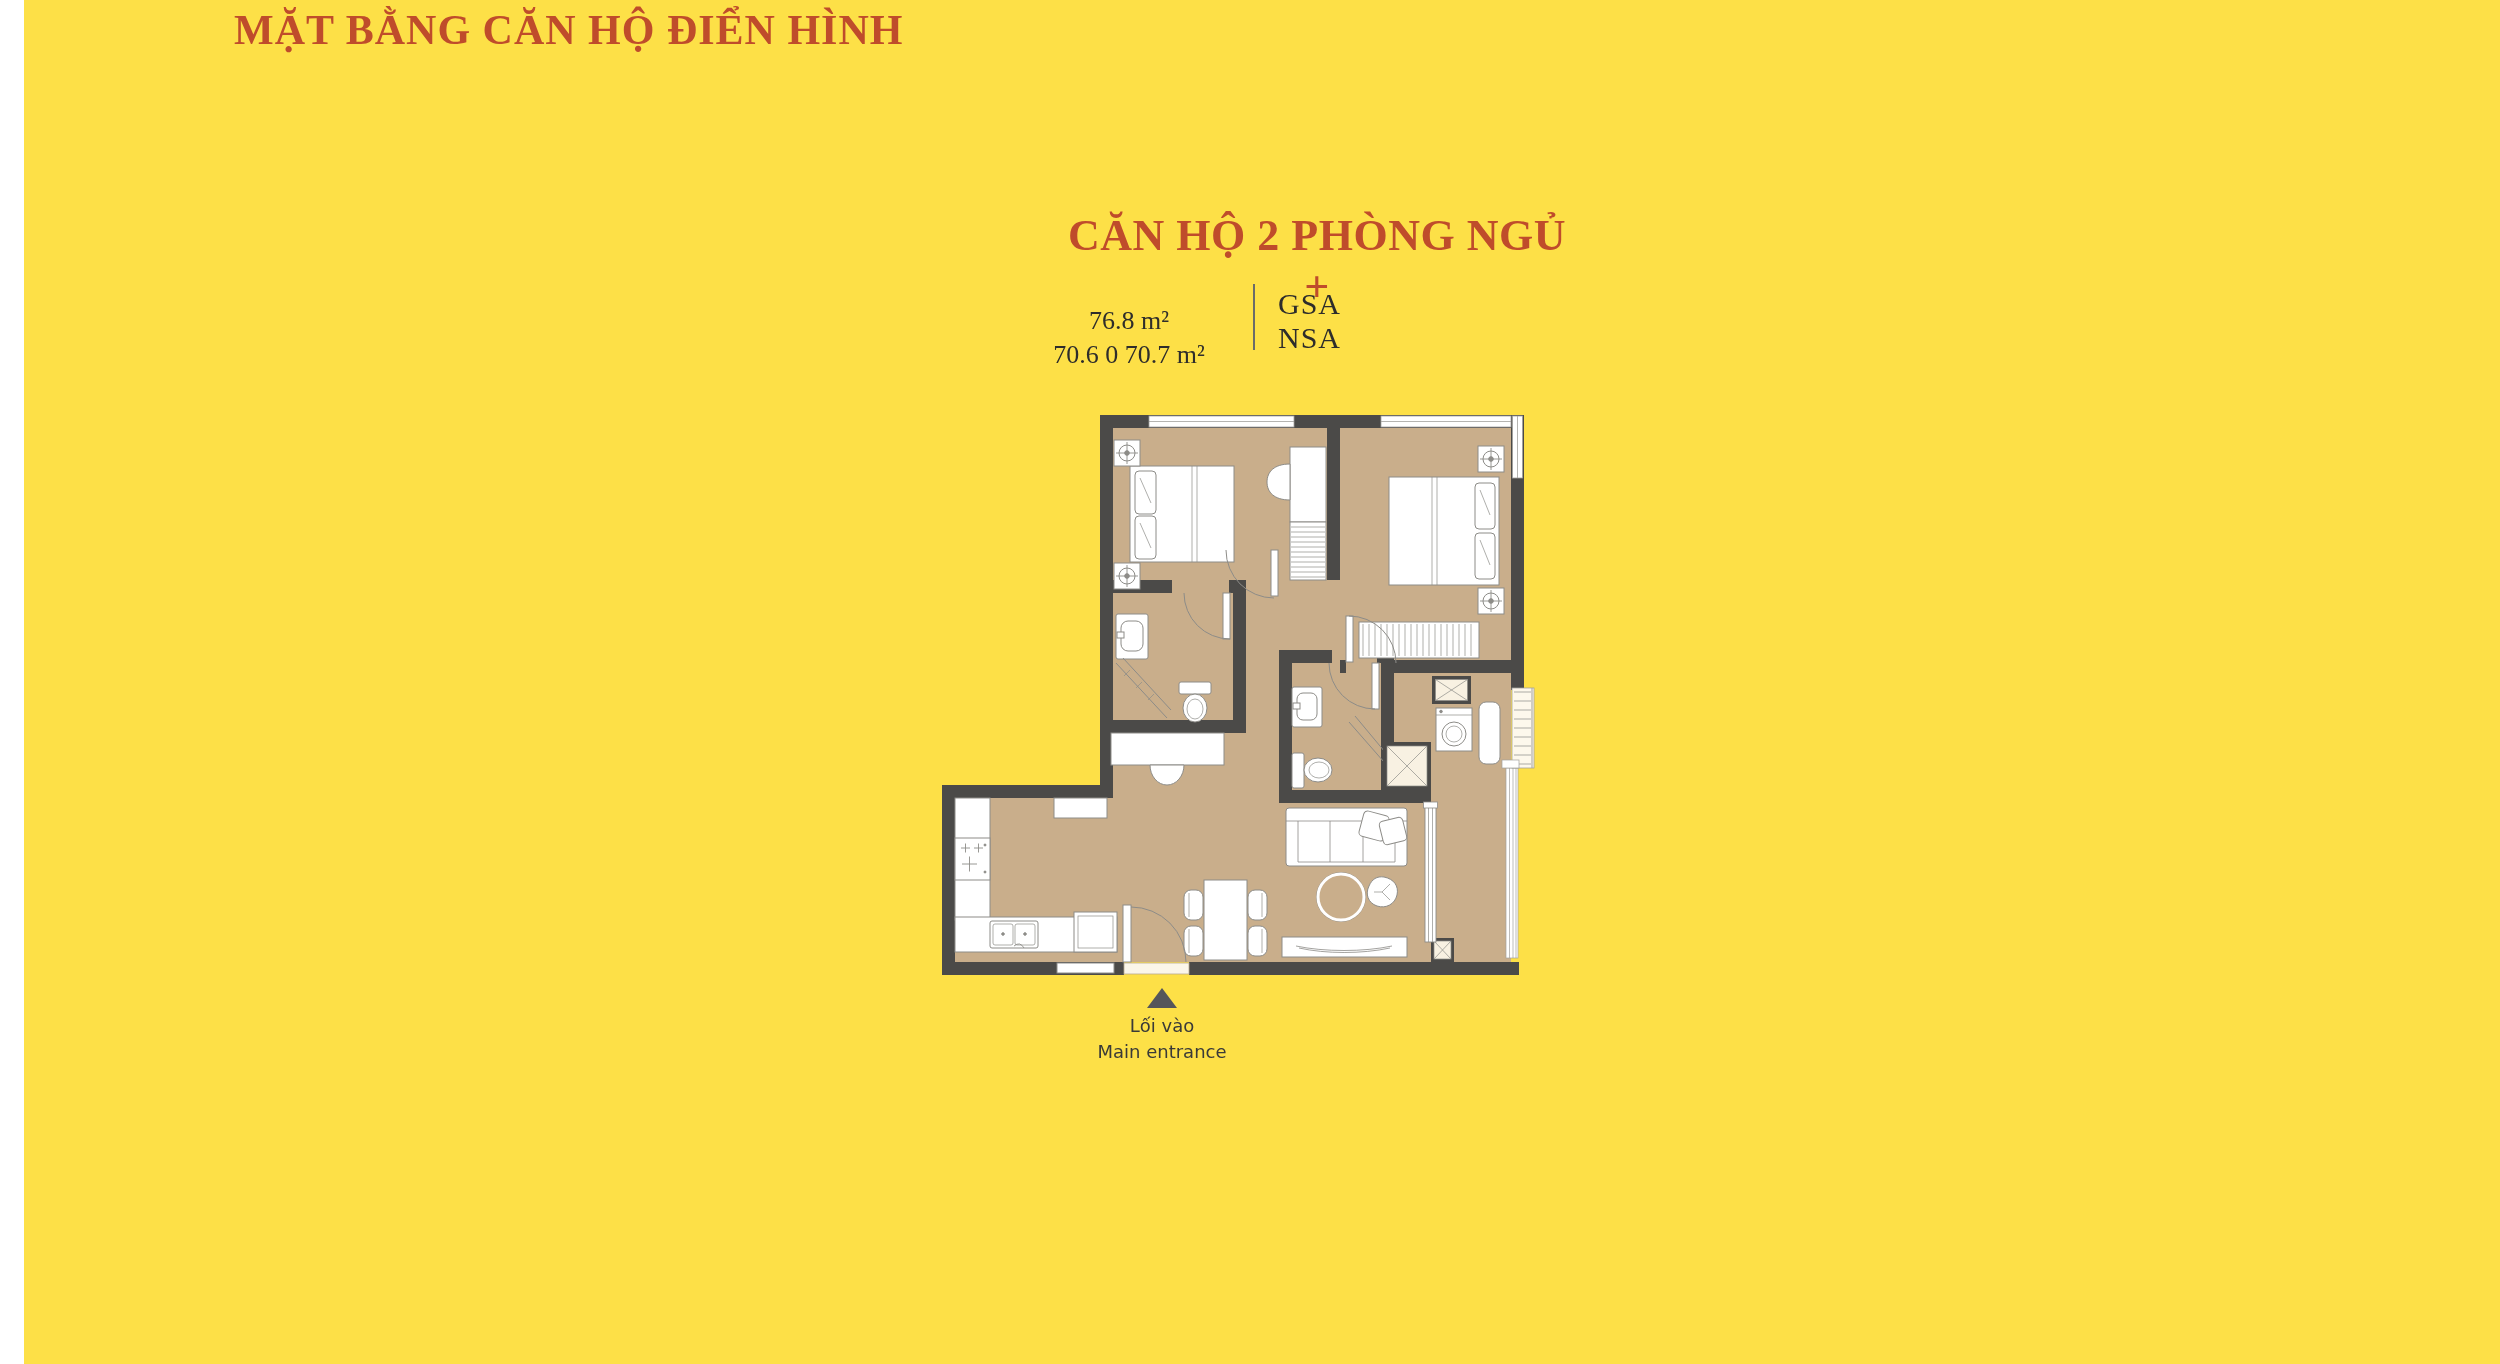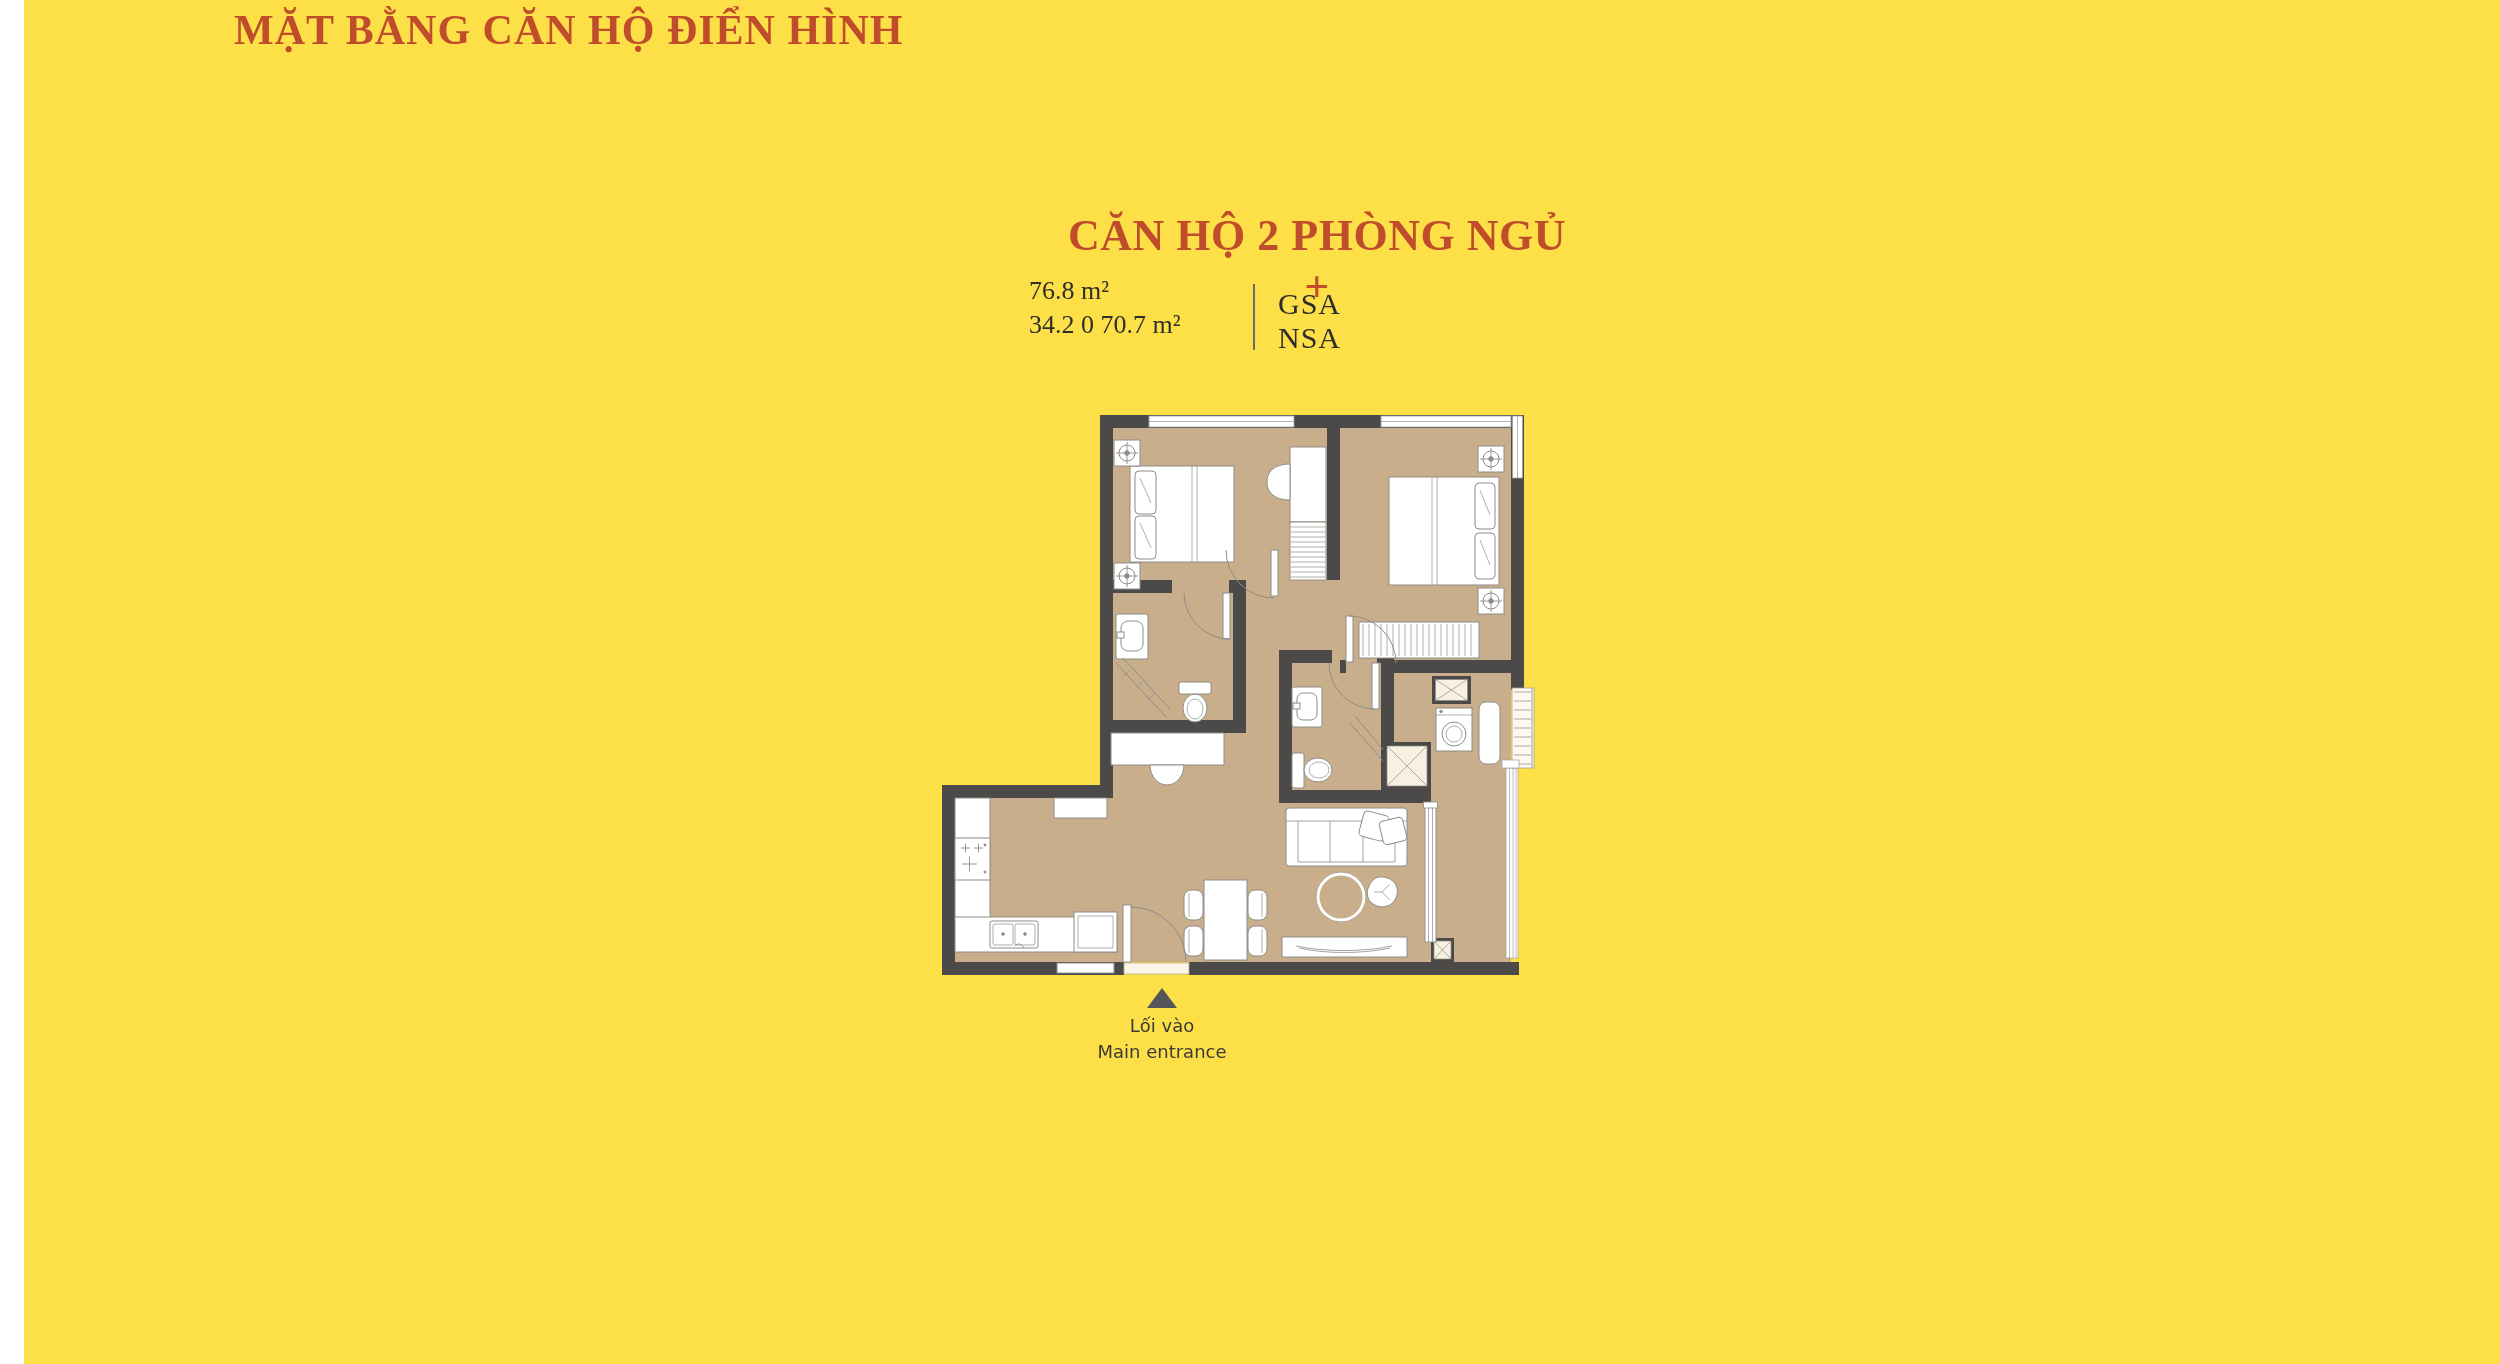--- a/index.html
+++ b/index.html
@@ -17,22 +17,22 @@
     color:#bf4c2b;
     font-family:"Liberation Serif","DejaVu Serif",serif;
   }
   .unit-heading{
     position:absolute;left:1043px;top:210px;width:500px;
     text-align:center;
     font-size:44px;font-weight:bold;letter-spacing:0.5px;
     color:#bf4c2b;
   }
   .spec-values{
-    position:absolute;left:1005px;top:274px;width:200px;
-    text-align:left;color:#2e2d2b;
+    position:absolute;left:1005px;top:304px;width:200px;
+    text-align:center;color:#2e2d2b;
     font-size:26px;line-height:34px;
   }
   .spec-divider{
     position:absolute;left:1229px;top:284px;width:2px;height:66px;
     background:#6b6b69;
   }
   .spec-labels{
     position:absolute;left:1254px;top:287px;width:140px;
     text-align:left;color:#2e2d2b;
     font-size:30px;line-height:34px;letter-spacing:1px;
@@ -57,21 +57,21 @@
 <body>
 
 <div class="canvas">
 
   <div class="page-title">MẶT BẰNG CĂN HỘ ĐIỂN HÌNH</div>
 
   <div class="unit-heading">CĂN HỘ 2 PHÒNG NGỦ +</div>
 
   <div class="spec-values">
     <div>76.8 m²</div>
-    <div>34.2 0 70.7 m²</div>
+    <div>70.6 0 70.7 m²</div>
   </div>
   <div class="spec-divider"></div>
   <div class="spec-labels">
     <div>GSA</div>
     <div>NSA</div>
   </div>
 
   <div class="floor-plan-wrap">
   <svg width="630" height="610" viewBox="0 0 630 610">
     <defs>

